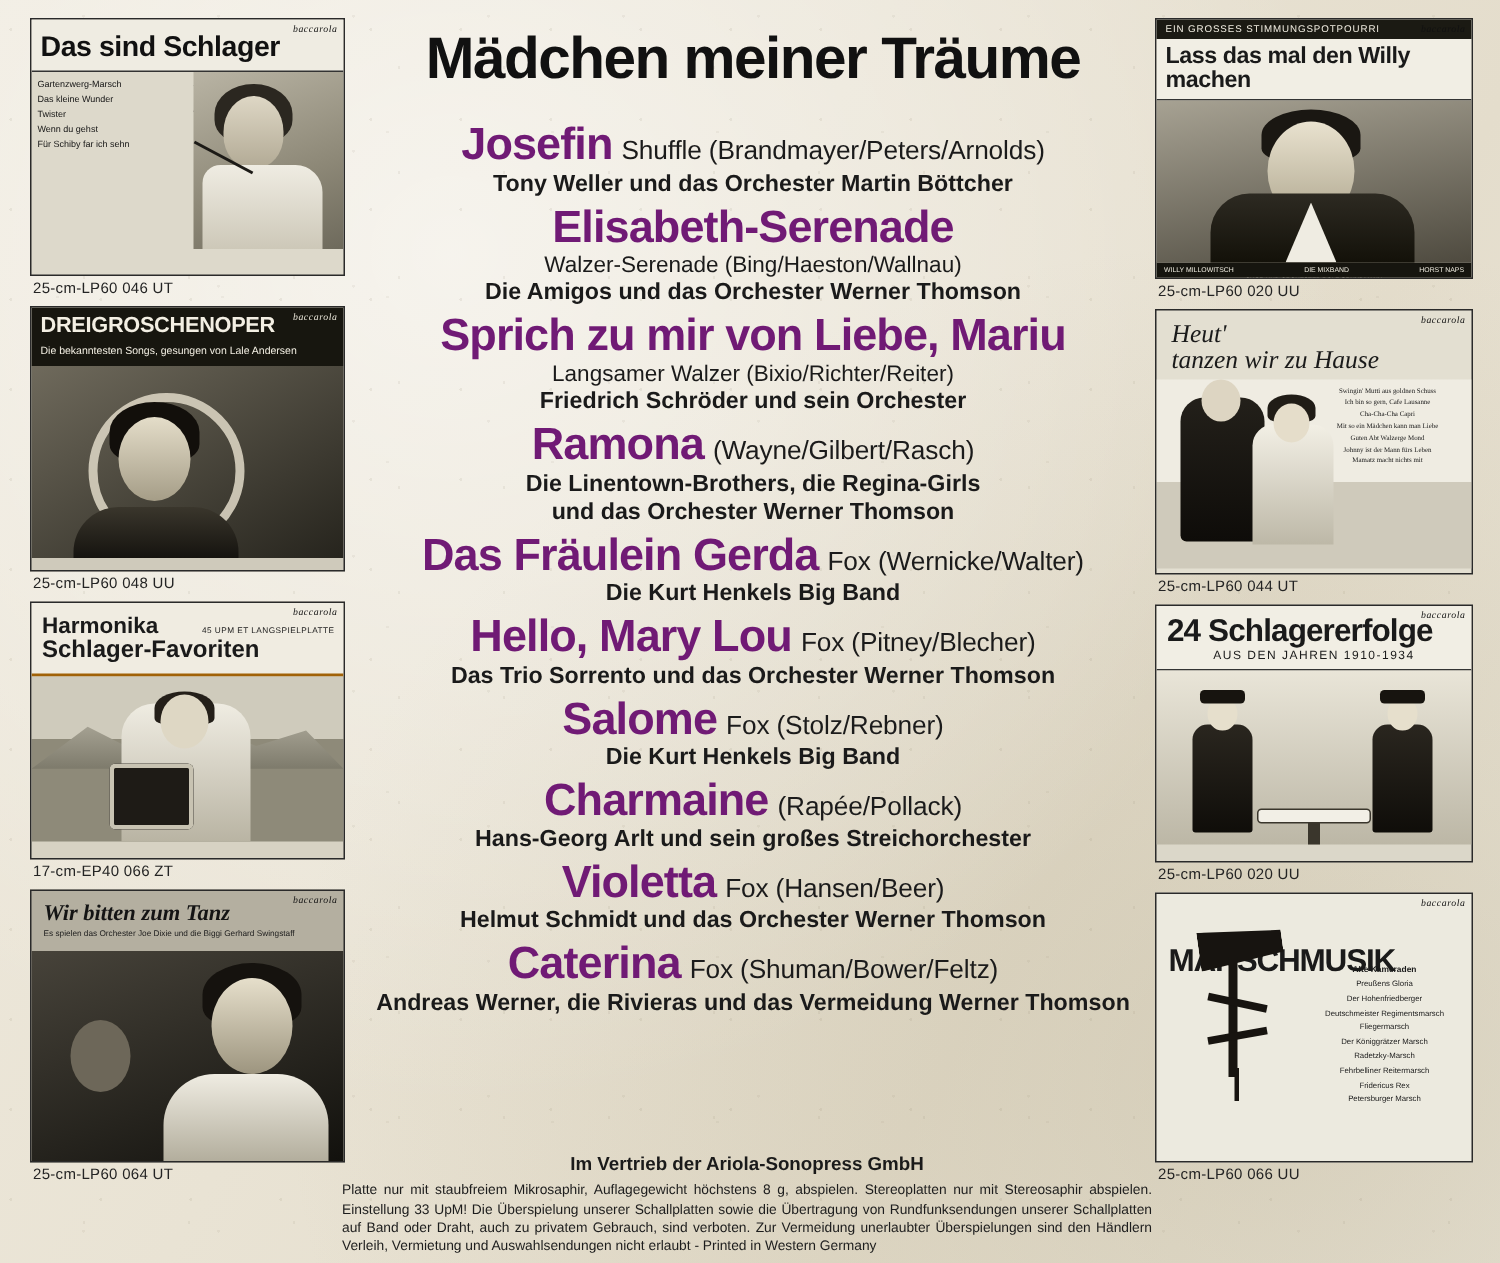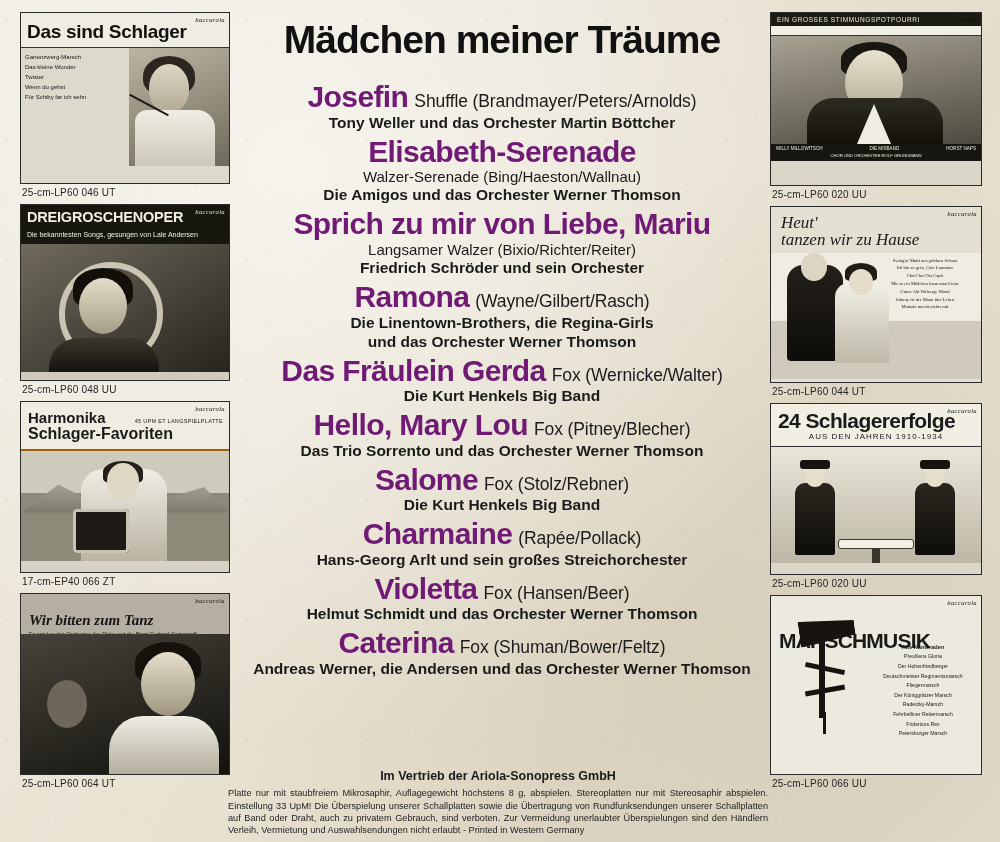--- a/index.html
+++ b/index.html
@@ -137,21 +137,21 @@
     background:#ded7c4;
   }
   .t3 .scene .hair2{position:absolute;left:82px;bottom:78px;width:40px;height:22px;border-radius:50% 50% 20% 20%;background:#241f19;}
   .t3 .scene .acc{
     position:absolute;left:52px;bottom:8px;width:56px;height:44px;background:#1e1b16;border-radius:4px;
     box-shadow:inset 0 0 0 3px #c8c3b2;
   }
 
   
   .t4{height:180px;background:#b4afa0;position:relative;}
-  .t4 .hdr{padding:8px 8px 4px 8px;margin-top:11px;}
+  .t4 .hdr{padding:8px 8px 4px 8px;}
   .t4 .hdr .title{
     font-family:"Liberation Serif", serif;font-style:italic;font-weight:bold;
     font-size:15px;color:#141414;line-height:1;
   }
   .t4 .hdr .sub{font-size:5.5px;margin-top:3px;line-height:1.4;color:#1c1c1c;}
   .t4 .photo{position:absolute;inset:40px 0 0 0;background:linear-gradient(160deg,#47433a,#12110d);}
   .t4 .photo .f1{
     position:absolute;right:34px;top:18px;width:54px;height:64px;border-radius:50%;
     background:linear-gradient(180deg,#e6dfcb,#9d957f);
   }
@@ -363,20 +363,21 @@
     </div>
   </div>
 
   <div class="col-right">
 
     <div class="thumb">
       <div class="thumb-img r1">
         <div class="top">EIN GROSSES STIMMUNGSPOTPOURRI</div>
         <div class="ttl">
           <div class="lbl-brand">baccarola</div>
+          <div class="t">Lass das mal den Willy machen</div>
         </div>
         <div class="pic">
           <div class="hair"></div>
             <div class="face"></div>
             <div class="suit"></div>
             <div class="shirt"></div>
         </div>
         <div class="foot">
           <span>WILLY MILLOWITSCH</span>
           <span>DIE MIXBAND</span>
@@ -521,21 +522,21 @@
       <div class="tsub b">Hans-Georg Arlt und sein großes Streichorchester</div>
     </div>
 
     <div class="track">
       <div class="line1"><span class="tname">Violetta</span><span class="tmeta">Fox (Hansen/Beer)</span></div>
       <div class="tsub b">Helmut Schmidt und das Orchester Werner Thomson</div>
     </div>
 
     <div class="track">
       <div class="line1"><span class="tname">Caterina</span><span class="tmeta">Fox (Shuman/Bower/Feltz)</span></div>
-      <div class="tsub b">Andreas Werner, die Andersen und das Orchester Werner Thomson</div>
+      <div class="tsub b">Andreas Werner, die Rivieras und das Vermeidung Werner Thomson</div>
     </div>
   </div>
 
   <div class="footer">
     <div class="dist">Im Vertrieb der Ariola-Sonopress GmbH</div>
     <div class="legal">Platte nur mit staubfreiem Mikrosaphir, Auflagegewicht höchstens 8 g, abspielen. Stereoplatten nur mit Stereosaphir abspielen. Einstellung 33 UpM! Die Überspielung unserer Schallplatten sowie die Übertragung von Rundfunksendungen unserer Schallplatten auf Band oder Draht, auch zu privatem Gebrauch, sind verboten. Zur Vermeidung unerlaubter Überspielungen sind den Händlern Verleih, Vermietung und Auswahlsendungen nicht erlaubt - Printed in Western Germany</div>
   </div>
 
 </div>
 

